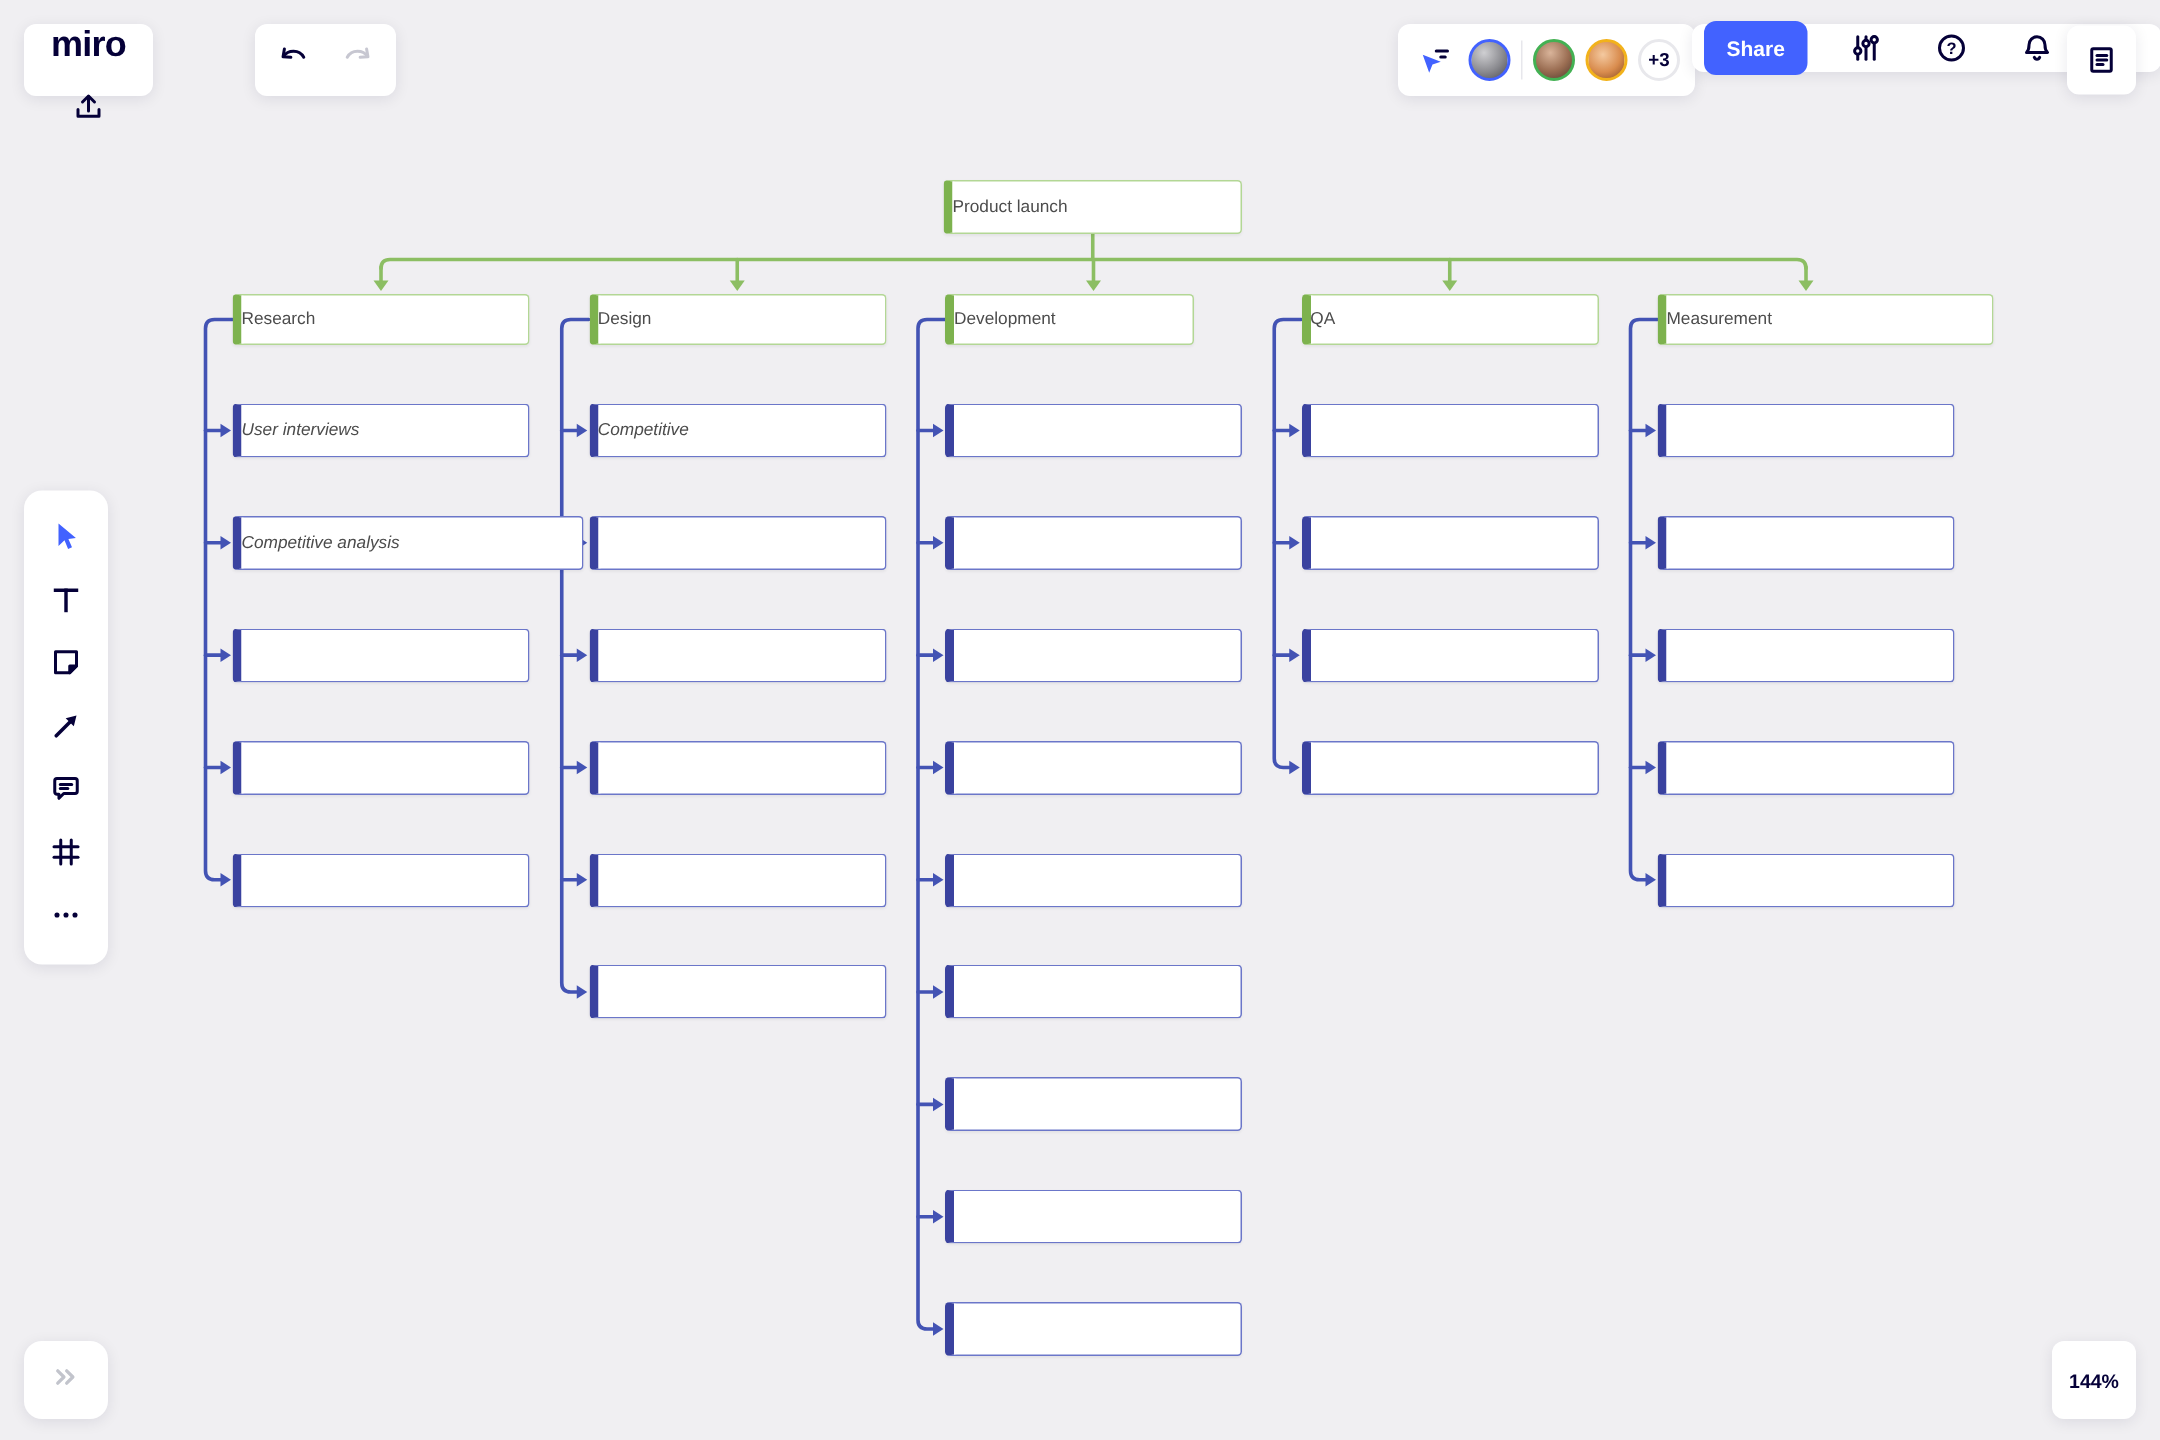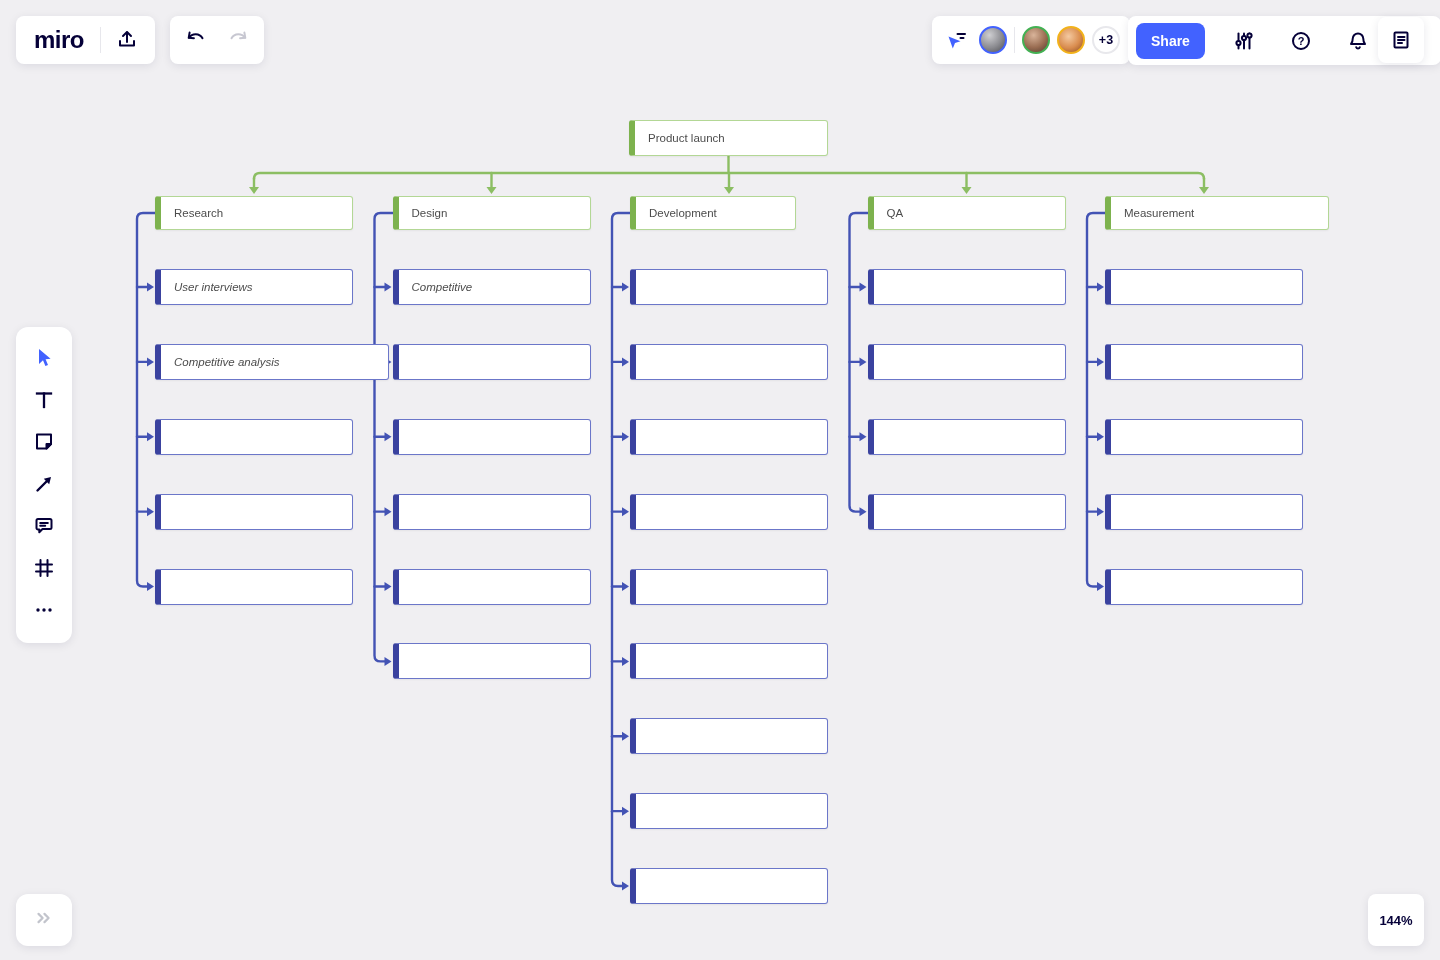--- a/index.html
+++ b/index.html
@@ -20,36 +20,36 @@
     display:flex; align-items:center;
   }
   .iconbtn {
     width:36px; height:36px; border-radius:6px; border:none; background:transparent;
     display:flex; align-items:center; justify-content:center; cursor:pointer; padding:0;
   }
   .iconbtn svg { display:block; }
   .divider { width:1px; height:26px; background:#e7e7ec; }
 
   
-  #logo-group { left:16px; top:16px; height:48px; padding:0 10px; gap:8px; }
+  #logo-group { left:16px; top:16px; height:48px; padding:0 10px; gap:8px;flex-direction:column; }
   .logo { font-size:24px; font-weight:700; color:var(--navy); letter-spacing:-0.5px; padding:0 8px; }
   #history-group { left:170px; top:16px; height:48px; padding:0 8px; gap:6px; }
 
   
   #presence-group { left:932px; top:16px; height:48px; padding:0 10px; gap:7px; }
   .avatar { width:28px; height:28px; border-radius:50%; border:2px solid #ccc; cursor:pointer; }
   .avatar.a1 { background:radial-gradient(circle at 35% 30%, #cfcfd2 0%, #8b8b90 55%, #4c4c52 100%); }
   .avatar.a2 { background:radial-gradient(circle at 40% 30%, #d9b49a 0%, #9a6d52 55%, #513a2e 100%); }
   .avatar.a3 { background:radial-gradient(circle at 40% 35%, #f4c9a0 0%, #d98c4e 55%, #8a4b22 100%); }
   .overflow-badge {
     width:28px; height:28px; border-radius:50%; background:#fff; border:2px solid #e8e8ec;
     display:flex; align-items:center; justify-content:center;
     font-size:12.5px; font-weight:700; color:var(--navy); cursor:pointer;
   }
-  #actions-group { left:1128px; top:16px; height:49px; padding:0 8px; gap:21px; }
+  #actions-group { left:1128px; top:16px; height:32px; padding:0 8px; gap:21px; }
   .share-btn {
     height:36px; padding:0 15px; border:none; border-radius:8px;
     background:var(--accent); color:#fff; font-size:14px; font-weight:700;
     font-family:"Liberation Sans", sans-serif; cursor:pointer;
   }
   #notes-group { left:1378px; top:17px; width:46px; height:46px; justify-content:center; }
 
   
   #tool-palette { left:16px; top:327px; width:56px; padding:12px 0; border-radius:12px;
     flex-direction:column; gap:2px; justify-content:center; }
@@ -58,21 +58,21 @@
 
   
   #collapse-panel { left:16px; top:894px; width:56px; height:52px; border-radius:12px; justify-content:center; cursor:pointer; }
   #zoom-panel { left:1368px; top:894px; width:56px; height:52px; justify-content:center; cursor:pointer; }
   .zoom-label { font-size:13px; font-weight:700; color:var(--navy); }
 
   
   #connector-layer { position:absolute; left:0; top:0; pointer-events:none; }
   .node {
     position:absolute; width:198px; background:#fff; border-radius:3px;
-    display:flex; align-items:center; padding-left:13px;
+    display:flex; align-items:center; 
     font-size:11.5px; color:#4c4c4c; cursor:pointer;
     box-shadow:0 1px 2px rgba(0,0,0,.05);
   }
   .node.header, .node.root {
     height:34px; border:1.5px solid var(--green-border); border-left:6px solid var(--green-bar);
   }
   .node.root { height:36px; }
   .node.child {
     height:36px; border:1.5px solid var(--blue-border); border-left:6px solid var(--blue-bar);font-style:italic;
   }

